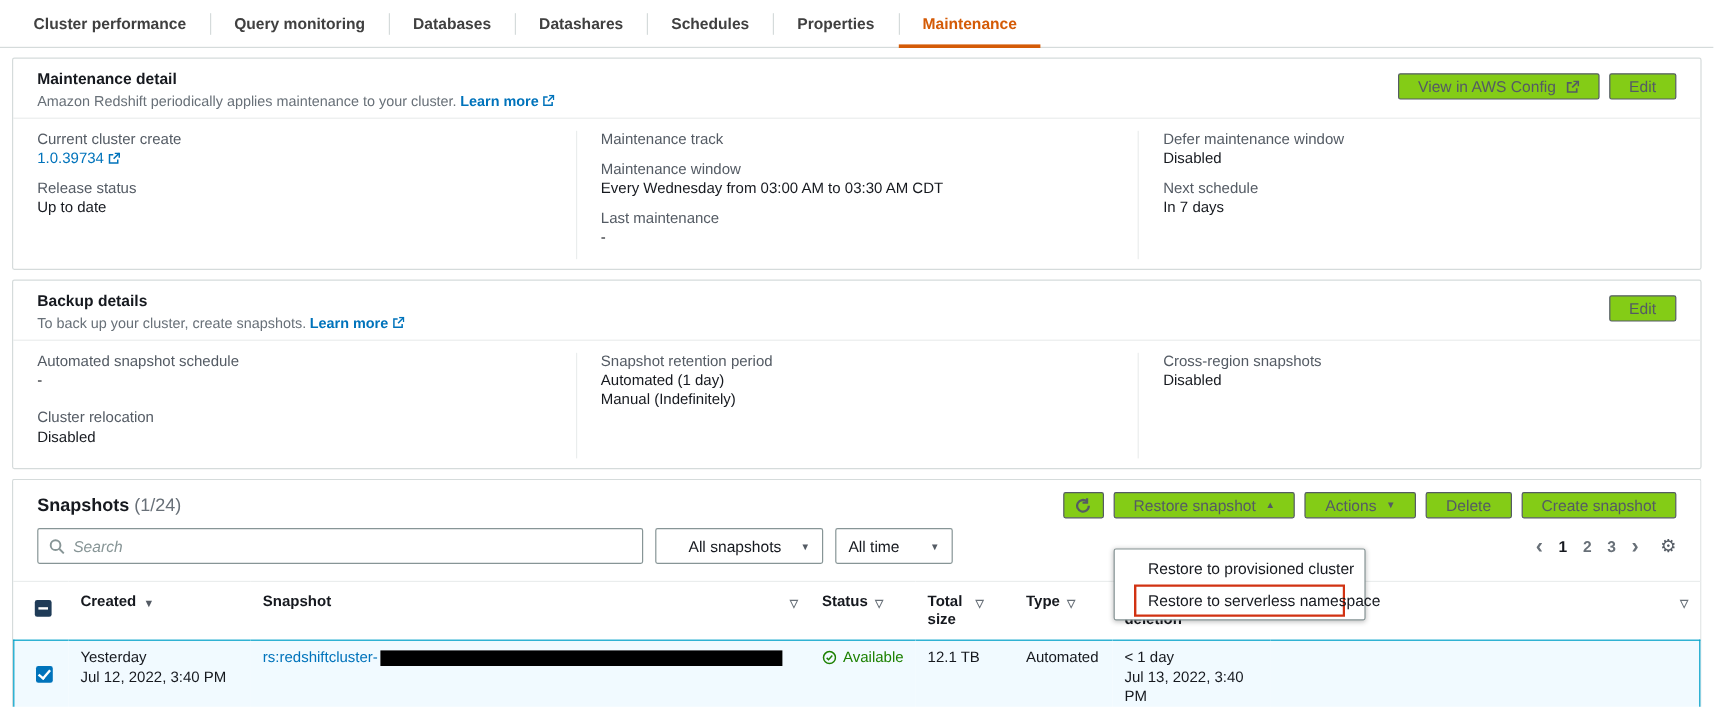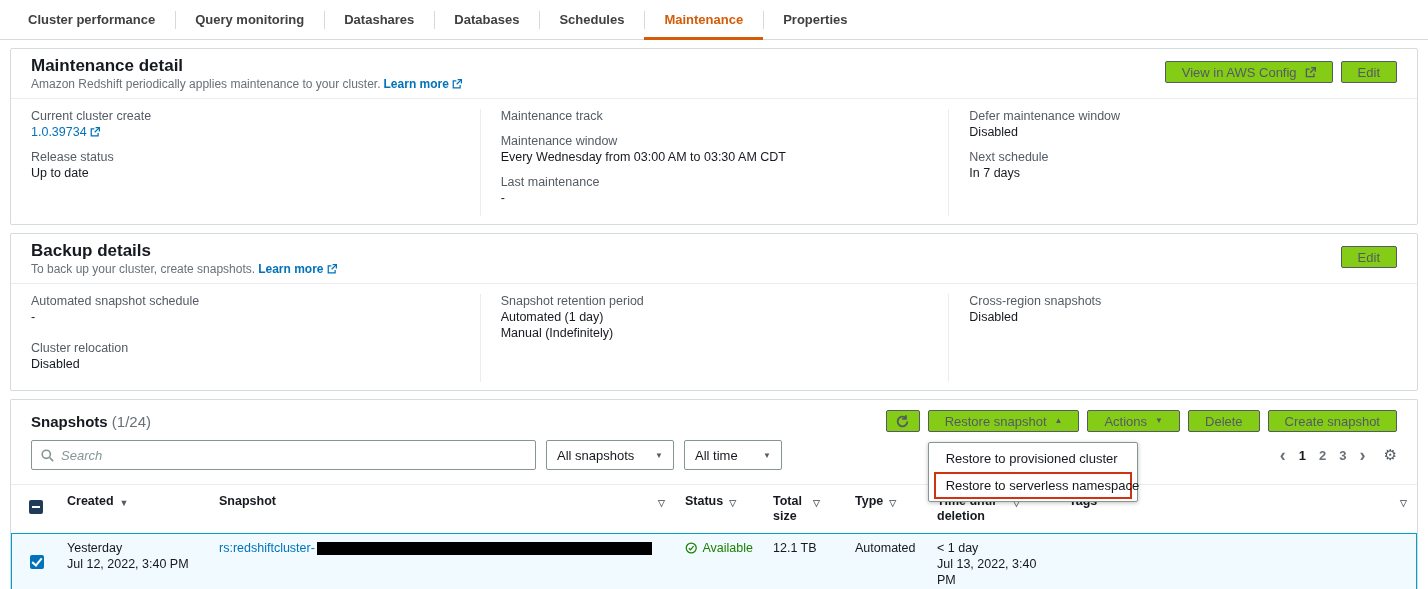--- a/index.html
+++ b/index.html
@@ -10,21 +10,21 @@
   
   .tabs { display:flex; align-items:stretch; height:40px; border-bottom:1px solid #d5dbdb; padding-left:8px; background:#fff; }
   .tab { position:relative; display:flex; align-items:center; padding:0 20px; font-weight:700; font-size:13px; color:#404040; cursor:pointer; white-space:nowrap; }
   .tab:not(:first-child)::before { content:""; position:absolute; left:0; top:50%; transform:translateY(-50%); width:1px; height:18px; background:#d5dbdb; }
   .tab.active { color:#d45b07; }
   .tab.active::after { content:""; position:absolute; left:0; right:0; bottom:-1px; height:3px; background:#d45b07; }
 
   
   .panel { margin:8px 10px 0; border:1px solid #d5dbdb; border-radius:2px; background:#fff; }
   .panel-header { display:flex; justify-content:space-between; align-items:flex-start; padding:8px 20px 6px; }
-  .panel-title { font-size:17px; font-weight:700; color:#16191f; line-height:18px; }
+  .panel-title { font-size:13px; font-weight:700; color:#16191f; line-height:18px; }
   .panel-subtitle { font-size:12px; color:#687078; margin-top:2px; line-height:15px; }
   .learn-more { color:#0073bb; font-weight:700; margin-left:3px; cursor:pointer; }
   .header-actions { display:flex; gap:8px; padding-top:4px; }
   .btn { display:inline-flex; align-items:center; gap:8px; background:#84cc16; border:1px solid #545b64; border-radius:2px; color:#545b64; font-weight:400; font-size:13px; padding:0 16px; height:22px; cursor:pointer; font-family:inherit; white-space:nowrap; }
   .btn .caret { font-size:8px; line-height:1; }
   .btn-icon { width:34px; justify-content:center; padding:0; }
   .ext-icon { display:inline-block; vertical-align:-1px; }
 
   .panel-body { border-top:1px solid #eaeded; display:grid; grid-template-columns:1fr 1fr 1fr; padding:10px 0 8px; }
   .panel-col { padding:0 20px; }
@@ -35,31 +35,31 @@
   .field-value { font-size:12.5px; color:#16191f; line-height:15px; margin-top:1px; }
   .link { color:#0073bb; cursor:pointer; }
 
   
   .snap-panel { border-bottom:none; border-radius:2px 2px 0 0; }
   .snap-header { display:flex; justify-content:space-between; align-items:center; padding:10px 20px 8px; }
   .snap-title { font-size:15px; font-weight:700; color:#16191f; }
   .snap-count { color:#687078; font-weight:400; }
   .snap-actions { display:flex; gap:8px; align-items:center; }
   .dropdown-wrap { position:relative; }
-  .menu { position:absolute; top:32px; left:0; width:210px; background:#fff; border:1px solid #879596; border-radius:2px; box-shadow:0 1px 4px rgba(0,0,0,0.25); z-index:30; padding:2px 5px; }
+  .menu { position:absolute; top:47px; left:0; width:210px; background:#fff; border:1px solid #879596; border-radius:2px; box-shadow:0 1px 4px rgba(0,0,0,0.25); z-index:30; padding:2px 16px; }
   .menu-item { padding:6px 12px; font-size:13px; color:#16191f; cursor:pointer; white-space:nowrap; }
   .menu-item.highlighted { box-shadow:inset 0 0 0 2px #d13212; }
 
   .toolbar { display:flex; align-items:center; gap:10px; padding:0 20px 14px; }
   .search-box { flex:0 0 505px; height:30px; border:1px solid #879596; border-radius:2px; display:flex; align-items:center; gap:7px; padding:0 9px; color:#879596; background:#fff; }
   .search-box input { border:none; outline:none; flex:1; font:italic 13px "Liberation Sans", sans-serif; color:#16191f; background:transparent; }
   .search-box input::placeholder { color:#879596; font-style:italic; }
   .select { height:30px; border:1px solid #879596; border-radius:2px; display:flex; align-items:center; justify-content:space-between; padding:0 10px; cursor:pointer; background:#fff; color:#16191f; }
   .select .caret { font-size:8px; color:#545b64; margin-left:16px; }
-  .select-type { width:128px; }
+  .select-type { width:140px;justify-content:flex-end; }
   .select-time { width:98px; }
   .pagination { margin-left:auto; display:flex; align-items:center; gap:13px; color:#687078; }
   .page-btn { font-size:13px; font-weight:700; color:#687078; cursor:pointer; }
   .page-btn.current { color:#16191f; }
   .chev { font-size:18px; color:#687078; cursor:pointer; line-height:1; font-weight:700; }
   .gear { font-size:15px; color:#545b64; cursor:pointer; margin-left:5px; }
 
   
   table { width:100%; border-collapse:separate; border-spacing:0; table-layout:fixed; }
   thead th { text-align:left; font-size:12.5px; font-weight:700; color:#16191f; padding:9px 10px; border-top:1px solid #eaeded; vertical-align:top; line-height:15px; }
@@ -84,33 +84,33 @@
 <body>
 
 <nav class="tabs">
   <div class="tab">
       <span>Cluster performance</span>
     </div>
   <div class="tab">
       <span>Query monitoring</span>
     </div>
   <div class="tab">
+      <span>Databases</span>
+    </div>
+  <div class="tab">
       <span>Datashares</span>
     </div>
   <div class="tab">
-      <span>Databases</span>
-    </div>
-  <div class="tab">
       <span>Schedules</span>
+    </div>
+  <div class="tab">
+      <span>Properties</span>
     </div>
   <div class="tab active">
       <span>Maintenance</span>
-    </div>
-  <div class="tab">
-      <span>Properties</span>
     </div>
 </nav>
 
 <section class="panel">
   <div class="panel-header">
     <div>
       <h2 class="panel-title">Maintenance detail</h2>
       <p class="panel-subtitle">
         <span>Amazon Redshift periodically applies maintenance to your cluster.</span><a class="learn-more"><span>Learn more</span>
           <svg class="ext-icon" width="10" height="10" viewBox="0 0 16 16">

